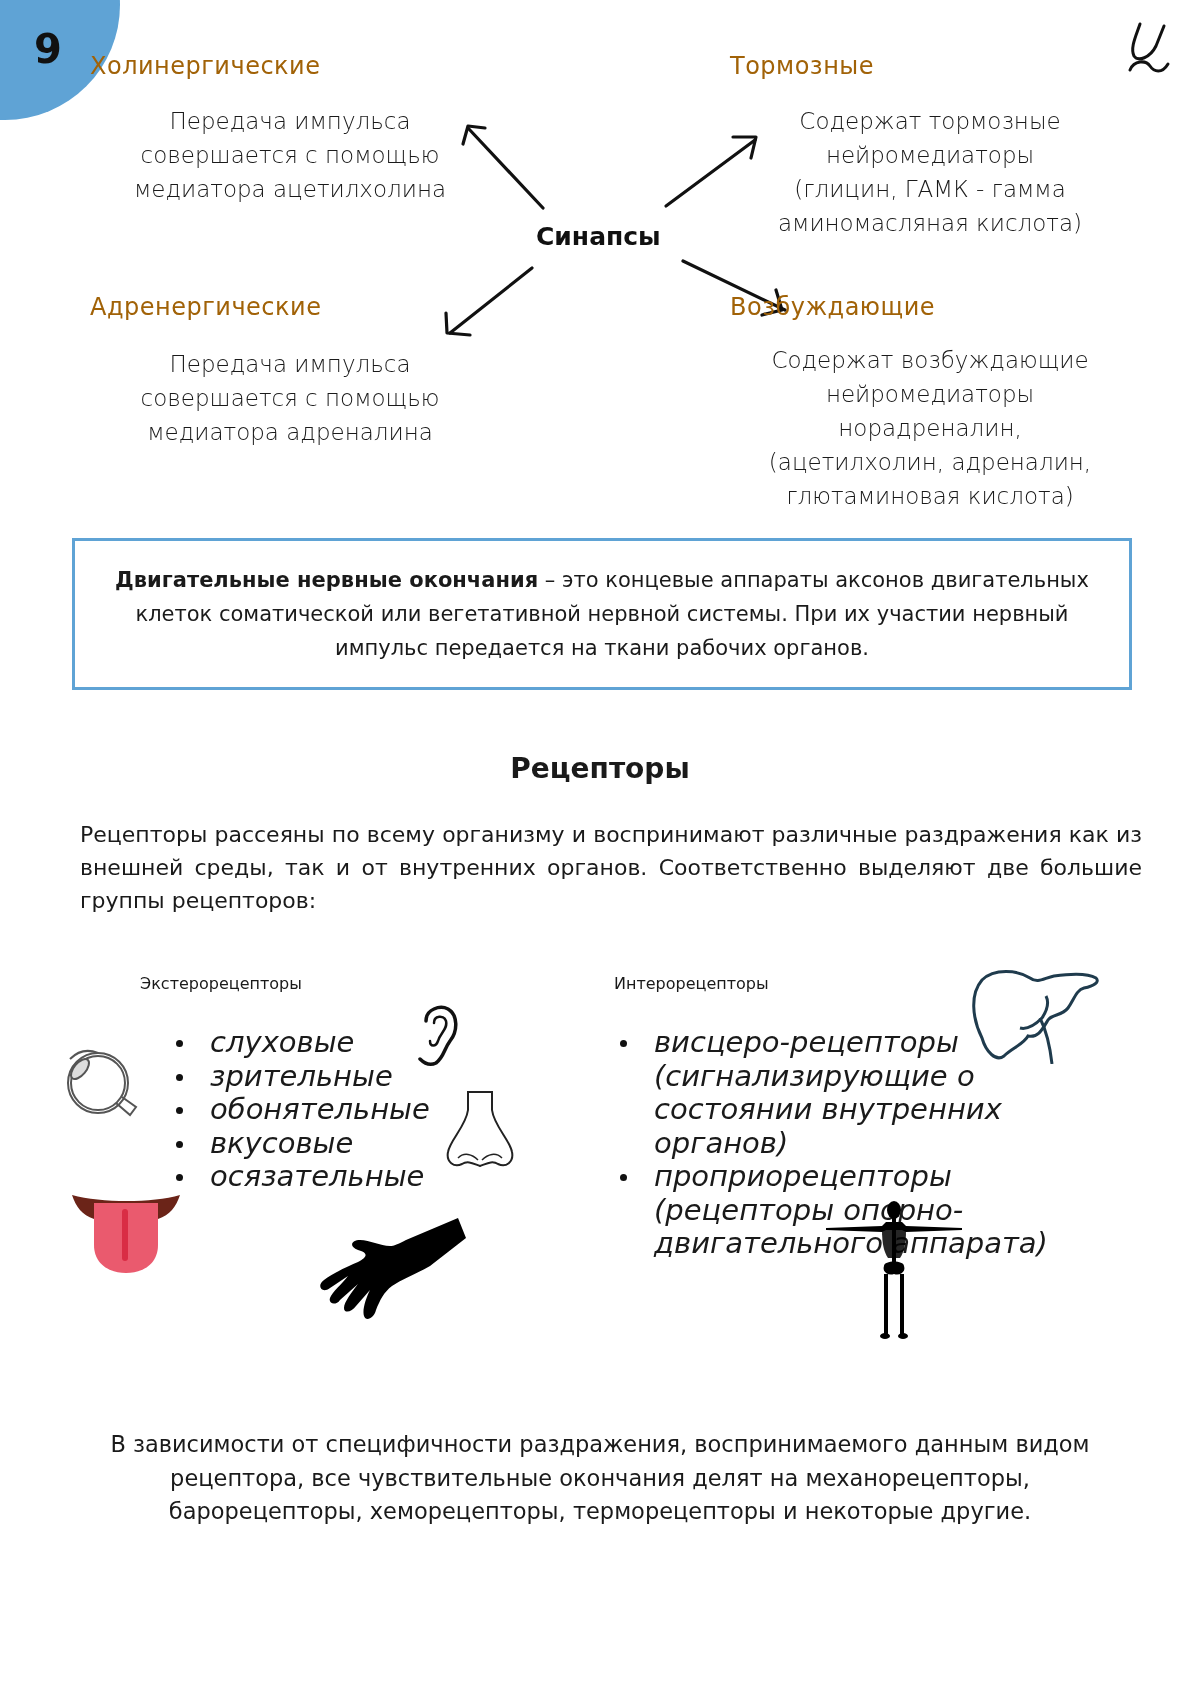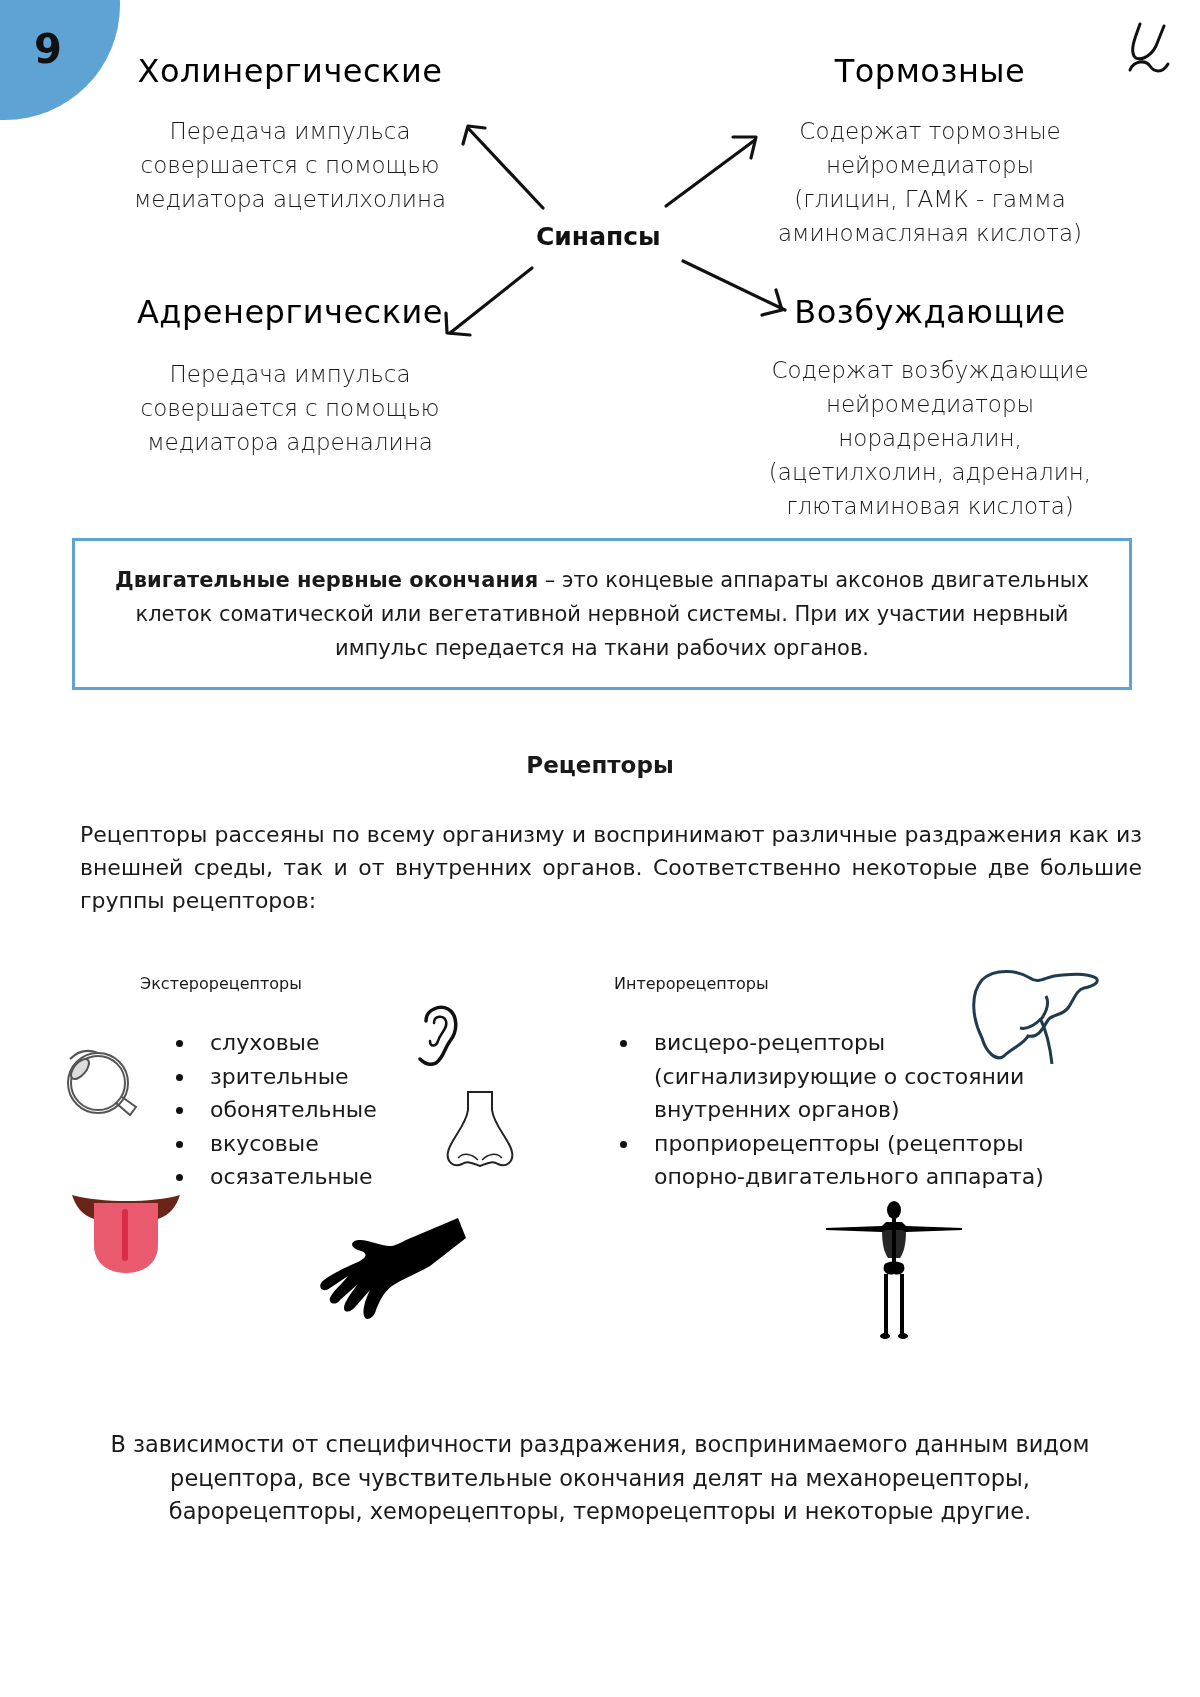--- a/index.html
+++ b/index.html
@@ -2,33 +2,33 @@
 <html><head>
 <meta charset="utf-8">
 <style>
   html, body { margin: 0; padding: 0; background: #ffffff; }
   body { width: 1200px; height: 1697px; position: relative; overflow: hidden;
          font-family: "DejaVu Sans", sans-serif; color: #1a1a1a; }
   .abs { position: absolute; }
   .page-badge { left: -110px; top: -110px; width: 230px; height: 230px; border-radius: 50%; background: #5fa3d5; }
   .page-num { left: 34px; top: 26px; font-size: 40px; font-weight: bold; color: #111; }
   .logo { right: 20px; top: 18px; width: 60px; height: 64px; }
-  .blue-title { color: #000000; font-size: 32px; text-align: center; letter-spacing: 0.5px; }
+  .blue-title { color: #a16207; font-size: 24px; letter-spacing: 0.5px; }
   .desc { font-size: 23px; text-align: center; line-height: 34px; color: #1a1a1a; font-weight: 300; }
   .center-label { font-size: 25px; font-weight: bold; color: #111; }
   .arrows { left: 0; top: 0; width: 1200px; height: 520px; pointer-events: none; }
   .def-box { left: 72px; top: 538px; width: 1060px; height: 152px; border: 3px solid #5fa3d5; box-sizing: border-box;
              display: flex; align-items: center; justify-content: center; text-align: center; }
   .def-box p { margin: 0; font-size: 21px; line-height: 34px; padding: 0 20px; }
   .def-box b { font-weight: bold; }
-  .section-title { left: 0; width: 1200px; top: 752px; text-align: center; font-size: 23px; font-weight: bold; }
+  .section-title { left: 0; width: 1200px; top: 752px; text-align: center; font-size: 28px; font-weight: bold; }
   .intro { left: 80px; top: 818px; width: 1062px; font-size: 22px; line-height: 33px; text-align: justify; }
   .col-title { font-size: 16px; font-weight: normal; }
   ul.rlist { margin: 0; padding: 0; list-style: none; }
-  ul.rlist li { position: relative; padding-left: 38px; font-size: 22px; line-height: 33.5px; }
+  ul.rlist li { position: relative; padding-left: 38px; font-size: 29px; line-height: 33.5px; font-style: italic; }
   ul.rlist li::before { content: ""; position: absolute; left: 4px; top: 14px; width: 7px; height: 7px; border-radius: 50%; background: #111; }
   .footer-text { left: 80px; width: 1040px; top: 1428px; text-align: center; font-size: 22.5px; line-height: 33.5px; }
   svg { display: block; }
 </style>
 </head>
 <body>
 
 <div class="abs page-badge"></div>
 <div class="abs page-num">9</div>
 
@@ -95,21 +95,21 @@
     <div>(ацетилхолин, адреналин,</div>
     <div>глютаминовая кислота)</div>
   </div>
 </div>
 
 <div class="abs def-box">
   <p><b>Двигательные нервные окончания</b><span> – это концевые аппараты аксонов двигательных клеток соматической или вегетативной нервной системы. При их участии нервный импульс передается на ткани рабочих органов.</span></p>
 </div>
 
 <div class="abs section-title">Рецепторы</div>
-<div class="abs intro">Рецепторы рассеяны по всему организму и воспринимают различные раздражения как из внешней среды, так и от внутренних органов. Соответственно некоторые две большие группы рецепторов:</div>
+<div class="abs intro">Рецепторы рассеяны по всему организму и воспринимают различные раздражения как из внешней среды, так и от внутренних органов. Соответственно выделяют две большие группы рецепторов:</div>
 
 <div class="abs col-title" style="left:140px; top:974px;">Экстерорецепторы</div>
 <ul class="abs rlist" style="left:172px; top:1026px;">
   <li>слуховые</li>
   <li>зрительные</li>
   <li>обонятельные</li>
   <li>вкусовые</li>
   <li>осязательные</li>
 </ul>
 

